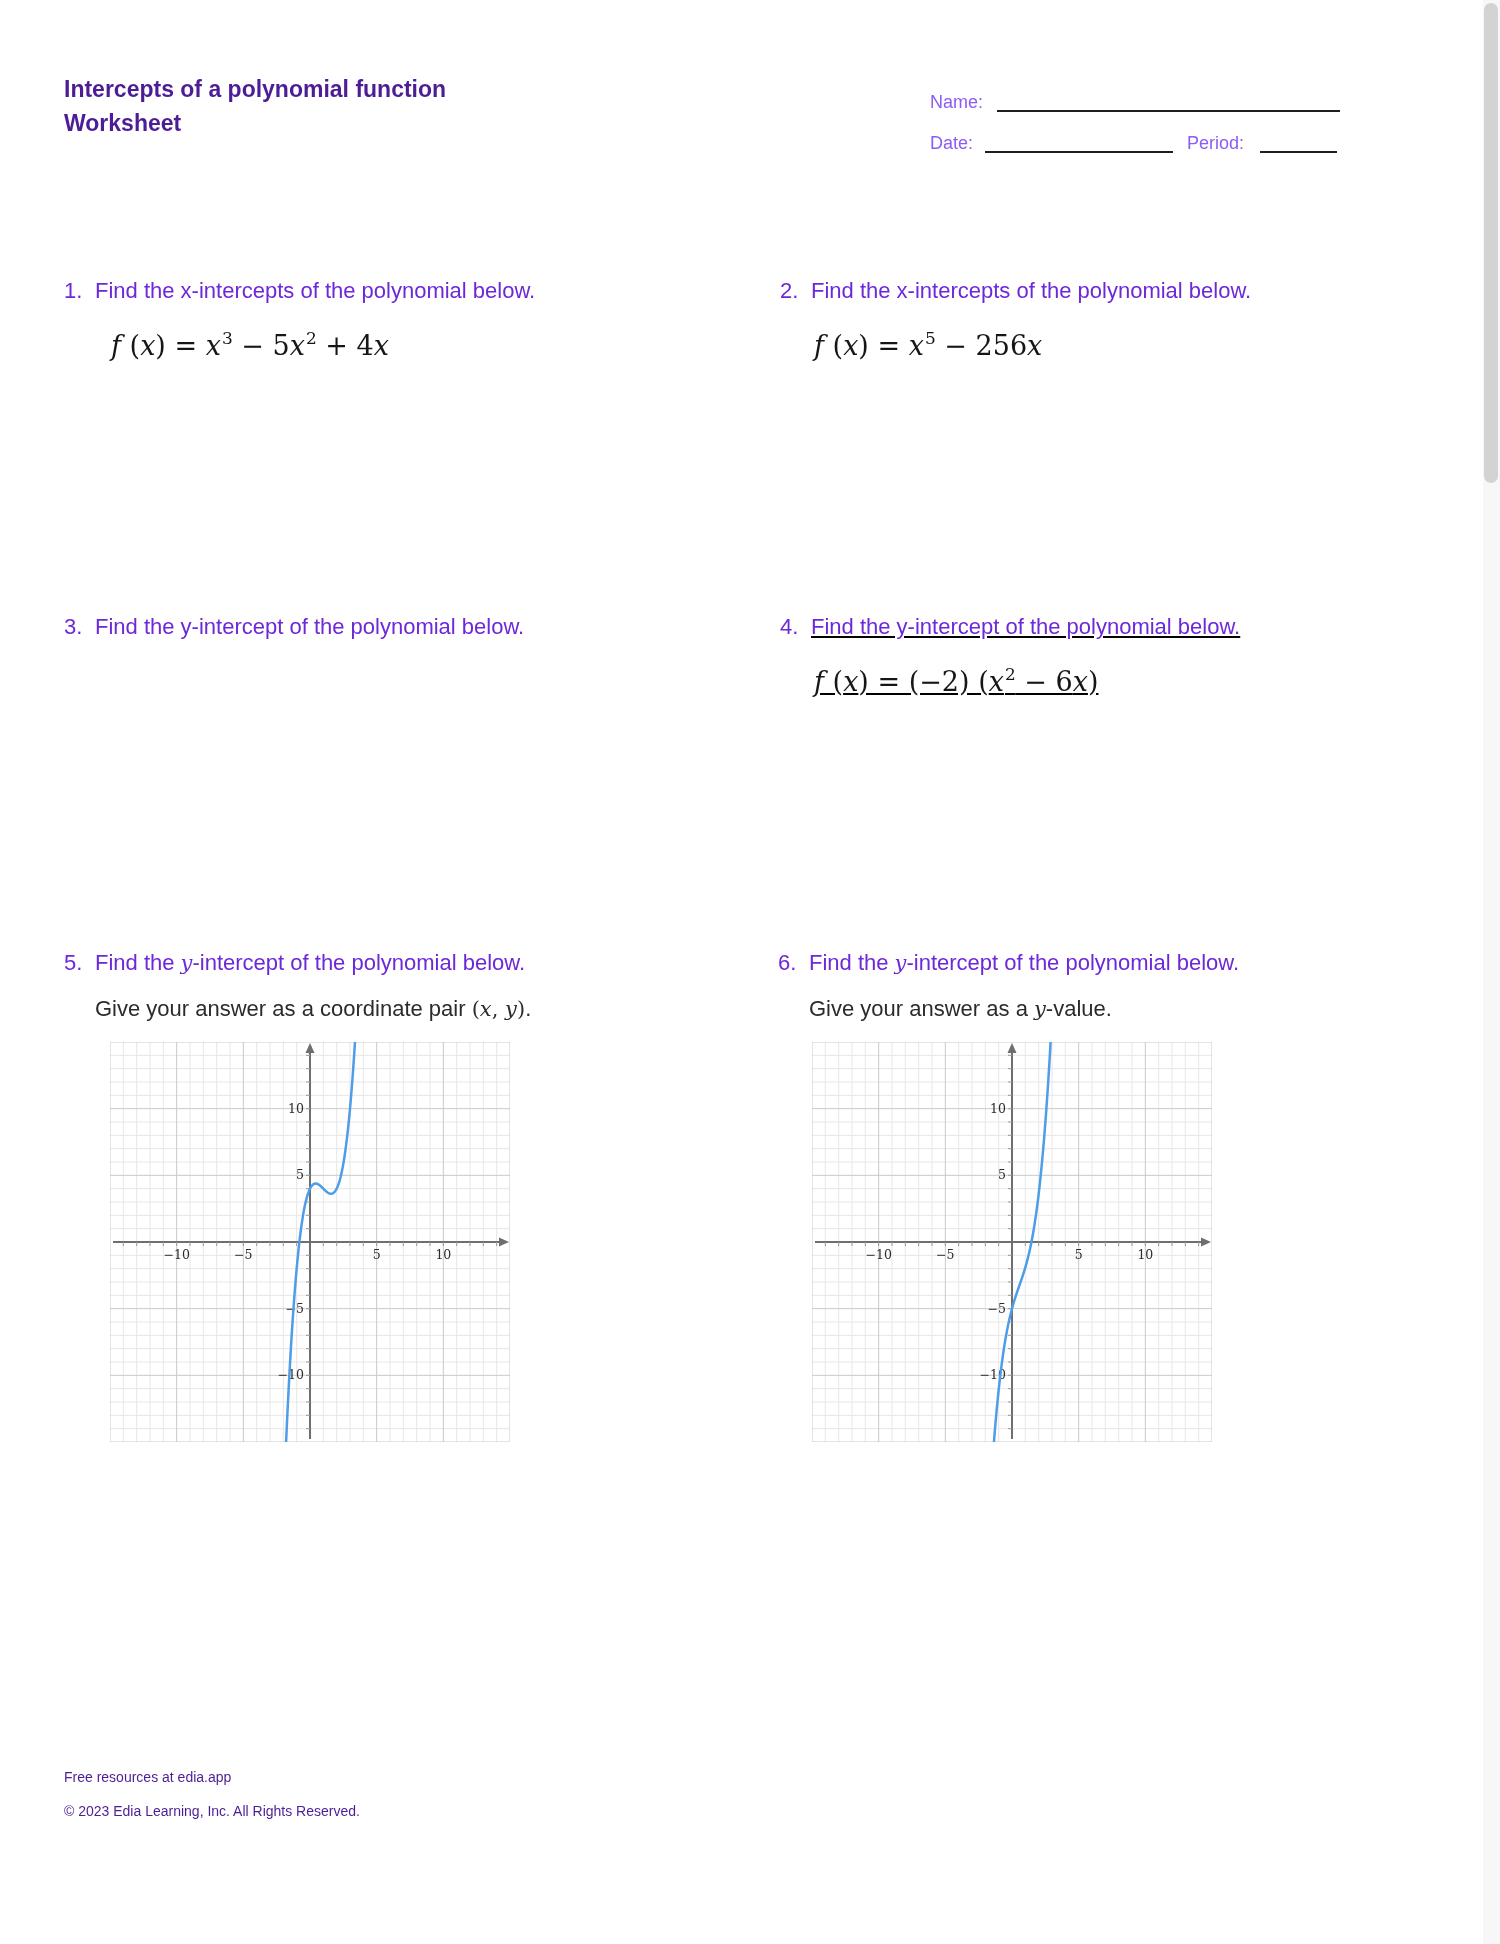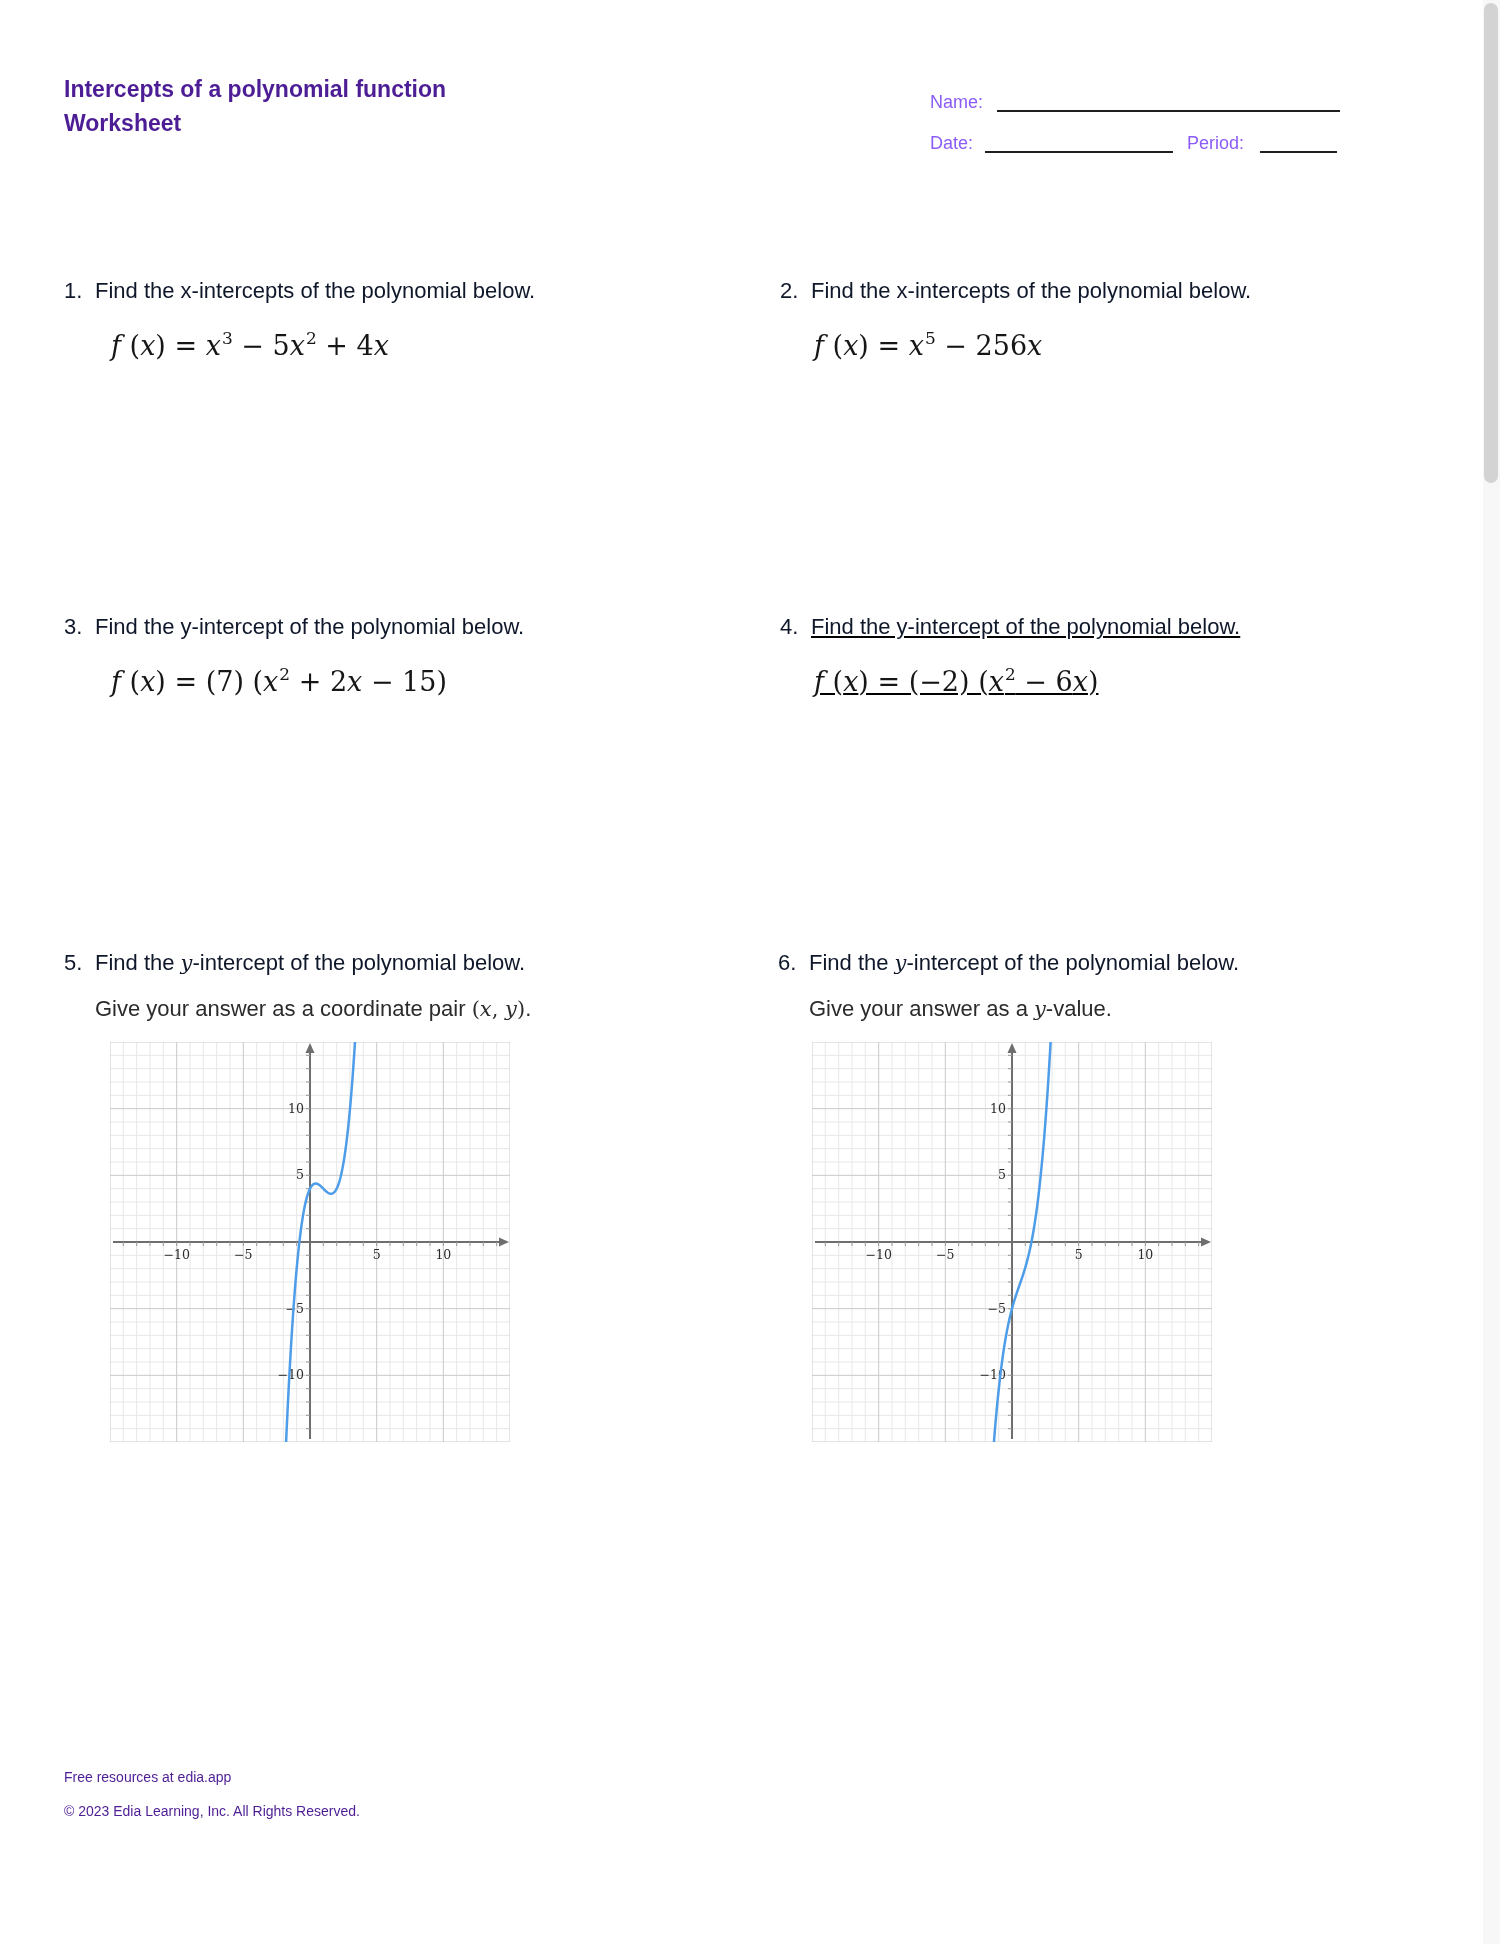--- a/index.html
+++ b/index.html
@@ -8,21 +8,21 @@
 
   
   .title-block{position:absolute;left:64px;top:72px;line-height:34px;}
   .title-line{font-size:23px;font-weight:bold;color:#4c1d95;}
 
   .field-label{position:absolute;font-size:18px;color:#8b5cf6;}
   .blank-line{position:absolute;border-top:2px solid #1f1f1f;height:0;}
 
   
   .problem{position:absolute;width:680px;}
-  .statement{font-size:22px;color:#0f172a;line-height:30px;}
+  .statement{font-size:22px;color:#6d28d9;line-height:30px;}
   .statement2{font-size:22px;color:#2b2b2b;line-height:30px;margin-left:31px;margin-top:16px;}
   .pnum{display:inline-block;width:31px;}
   .tok-t{}
   .tok-m{font-family:"DejaVu Serif",serif;font-style:italic;font-size:21px;}
   .tok-mu{font-family:"DejaVu Serif",serif;font-size:21px;}
   .formula{margin-left:47px;margin-top:24px;font-family:"DejaVu Serif",serif;
            font-size:27px;color:#161616;white-space:nowrap;}
   .p-right .formula{margin-left:34px;}
   .tok-i{font-style:italic;}
   .tok-n{}
@@ -66,21 +66,20 @@
     <div class="formula"><span class="tok-i">f</span><span class="tok-n"> (</span><span class="tok-i">x</span><span class="tok-n">) = </span><span class="tok-i">x</span><span class="tok-sup">3</span><span class="tok-n"> − 5</span><span class="tok-i">x</span><span class="tok-sup">2</span><span class="tok-n"> + 4</span><span class="tok-i">x</span></div>
   </div>
 
   <div class="problem p-right" style="left:780px;top:276px;">
     <div class="statement"><span class="pnum">2.</span><span><span class="tok-t">Find the x-intercepts of the polynomial below.</span></span></div>
     <div class="formula"><span class="tok-i">f</span><span class="tok-n"> (</span><span class="tok-i">x</span><span class="tok-n">) = </span><span class="tok-i">x</span><span class="tok-sup">5</span><span class="tok-n"> − 256</span><span class="tok-i">x</span></div>
   </div>
 
   <div class="problem p-left" style="left:64px;top:612px;">
     <div class="statement"><span class="pnum">3.</span><span><span class="tok-t">Find the y-intercept of the polynomial below.</span></span></div>
-    <div class="formula"><span class="tok-i">f</span><span class="tok-n"> (</span><span class="tok-i">x</span><span class="tok-n">) = (7) (</span><span class="tok-i">x</span><span class="tok-sup">2</span><span class="tok-n"> + 2</span><span class="tok-i">x</span><span class="tok-n"> − 15)</span></div>
   </div>
 
   <div class="problem p-right" style="left:780px;top:612px;text-decoration:underline;">
     <div class="statement"><span class="pnum">4.</span><span><span class="tok-t">Find the y-intercept of the polynomial below.</span></span></div>
     <div class="formula"><span class="tok-i">f</span><span class="tok-n"> (</span><span class="tok-i">x</span><span class="tok-n">) = (−2) (</span><span class="tok-i">x</span><span class="tok-sup">2</span><span class="tok-n"> − 6</span><span class="tok-i">x</span><span class="tok-n">)</span></div>
   </div>
 
   <div class="problem p-left" style="left:64px;top:948px;height:500px;">
     <div class="statement"><span class="pnum">5.</span><span><span class="tok-t">Find the </span><span class="tok-m">y</span><span class="tok-t">-intercept of the polynomial below.</span></span></div>
     <div class="statement2"><span class="tok-t">Give your answer as a coordinate pair </span><span class="tok-mu">(</span><span class="tok-m">x</span><span class="tok-mu">, </span><span class="tok-m">y</span><span class="tok-mu">)</span><span class="tok-t">.</span></div>

